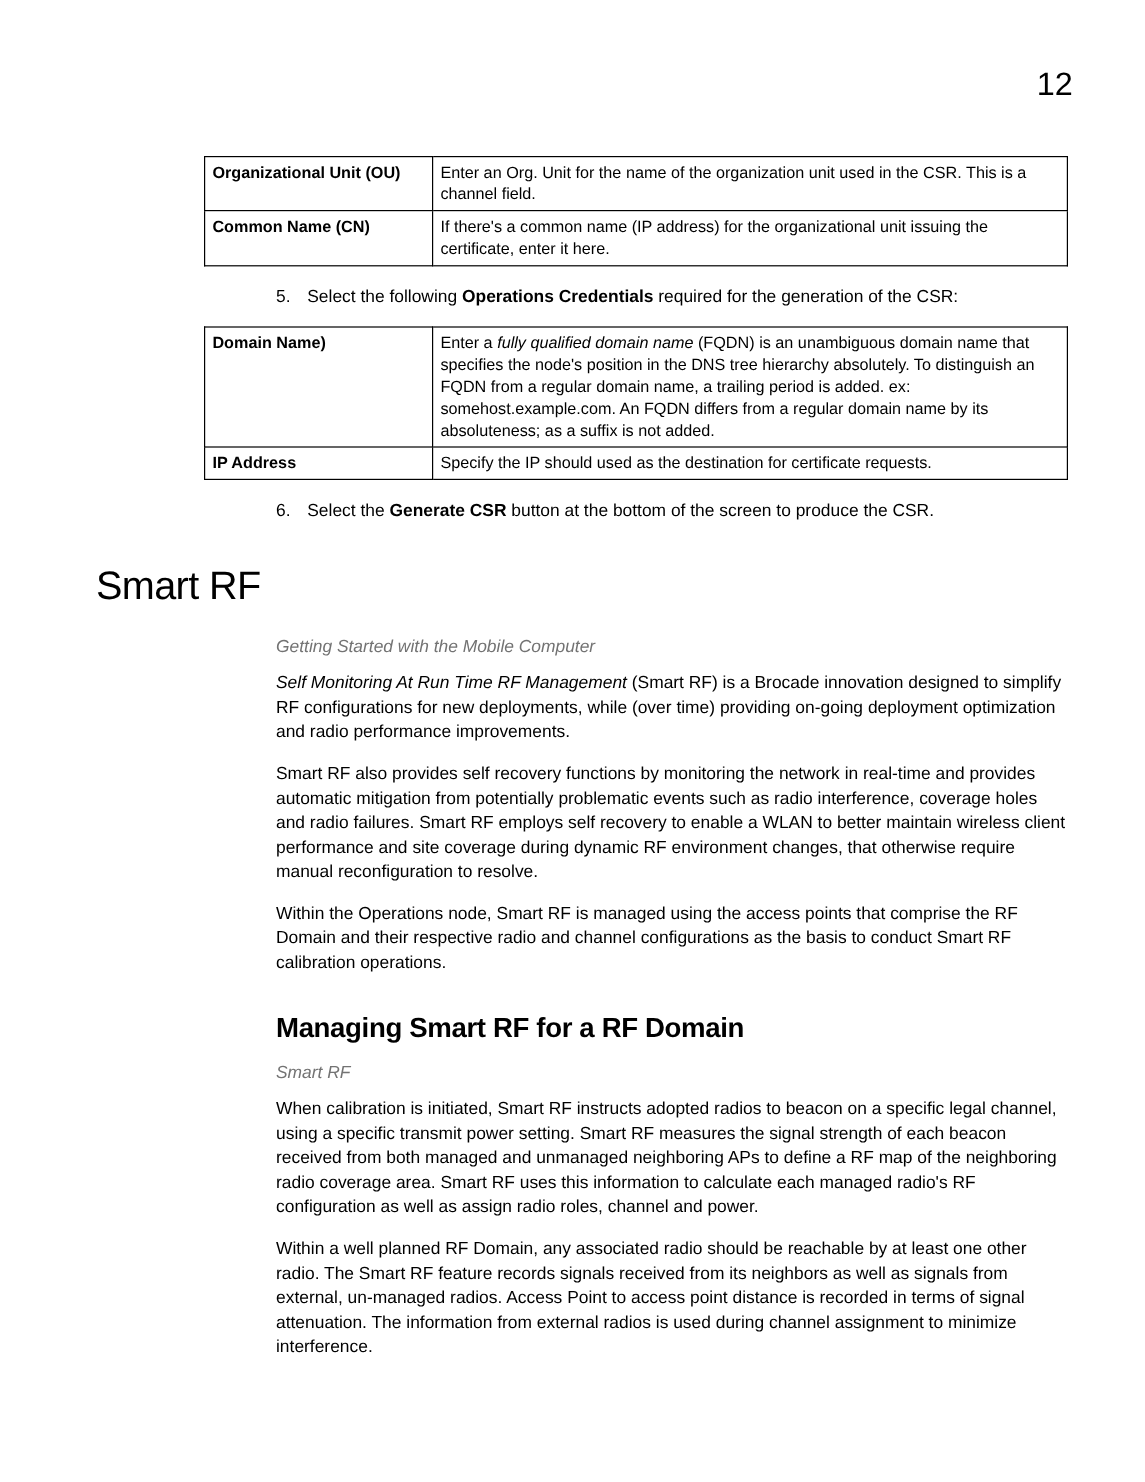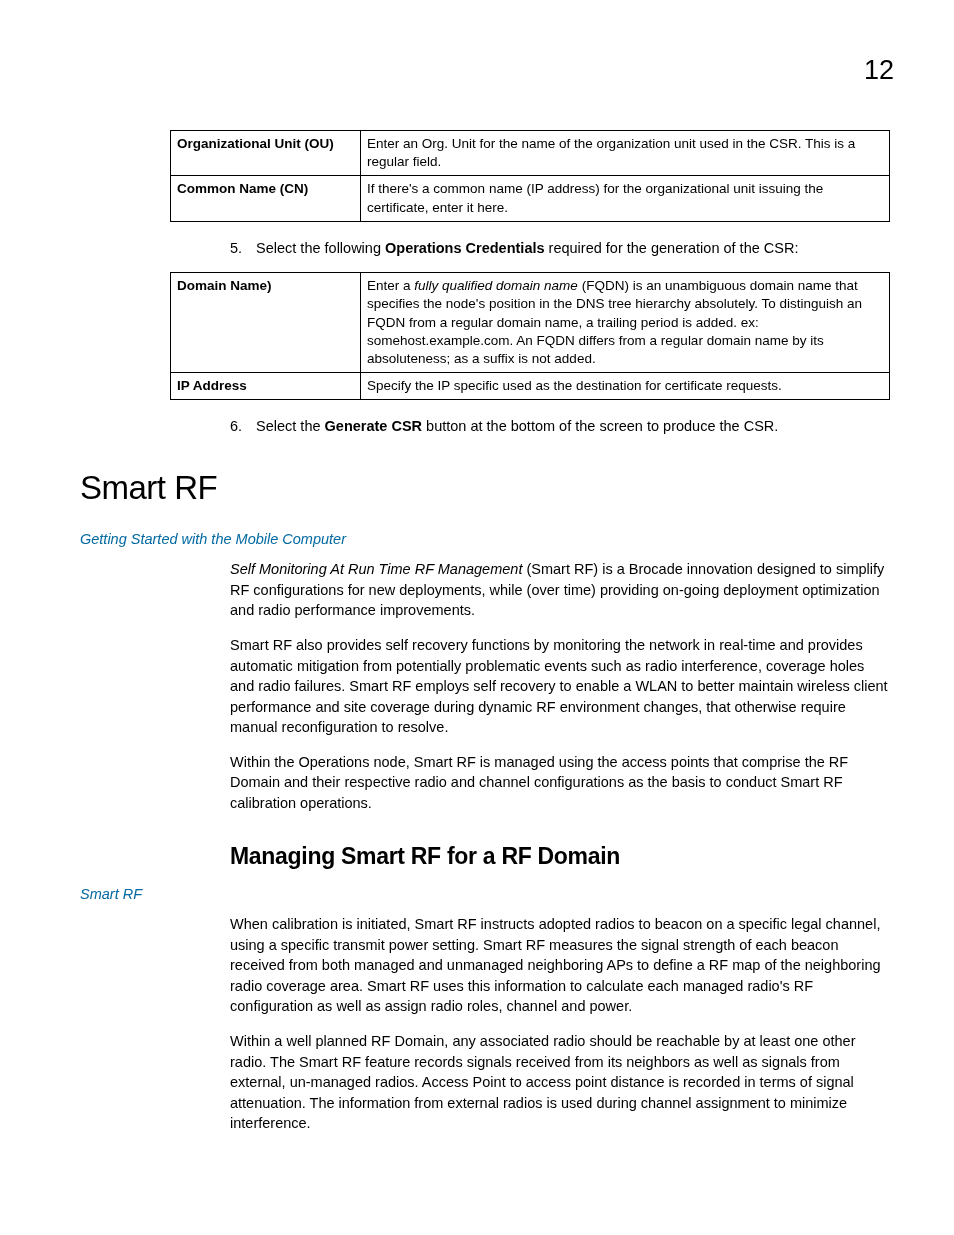--- a/index.html
+++ b/index.html
@@ -59,22 +59,23 @@
   .italic { font-style: italic; }
   h1.section-title {
     font-family: "Arial Narrow", Arial, sans-serif;
     font-size: 33px;
     font-weight: normal;
     margin-top: 28px;
     margin-bottom: 18px;
     letter-spacing: -0.5px;
   }
   .link {
-    color: #0369a1;
+    color: #737373;
     font-style: italic;
+    margin-left: 150px;
     margin-bottom: 10px;
     font-size: 14.5px;
     cursor: pointer;
   }
   .para {
     margin-left: 150px;
     margin-bottom: 14px;
     font-size: 14.5px;
     line-height: 1.42;
   }
@@ -92,21 +93,21 @@
 <body>
 
 <div class="page-number">12</div>
 
 <div class="content">
 
   <table class="fields">
     <tbody>
         <tr>
       <td class="label">Organizational Unit (OU)</td>
-      <td>Enter an Org. Unit for the name of the organization unit used in the CSR. This is a regular field.</td>
+      <td>Enter an Org. Unit for the name of the organization unit used in the CSR. This is a channel field.</td>
     </tr>
     <tr>
       <td class="label">Common Name (CN)</td>
       <td>If there's a common name (IP address) for the organizational unit issuing the certificate, enter it here.</td>
     </tr>
   </tbody>
     </table>
 
   <div class="list-item">
     <span class="num">5.</span>
@@ -114,21 +115,21 @@
   </div>
 
   <table class="fields">
     <tbody>
     <tr>
       <td class="label">Domain Name)</td>
       <td><span>Enter a </span><span class="italic">fully qualified domain name</span><span> (FQDN) is an unambiguous domain name that specifies the node's position in the DNS tree hierarchy absolutely. To distinguish an FQDN from a regular domain name, a trailing period is added. ex: somehost.example.com. An FQDN differs from a regular domain name by its absoluteness; as a suffix is not added.</span></td>
     </tr>
     <tr>
       <td class="label">IP Address</td>
-      <td>Specify the IP specific used as the destination for certificate requests.</td>
+      <td>Specify the IP should used as the destination for certificate requests.</td>
     </tr>
   </tbody>
     </table>
 
   <div class="list-item">
     <span class="num">6.</span>
     <span>Select the </span><span class="bold">Generate CSR</span><span> button at the bottom of the screen to produce the CSR.</span>
   </div>
 
   <h1 class="section-title">Smart RF</h1>

